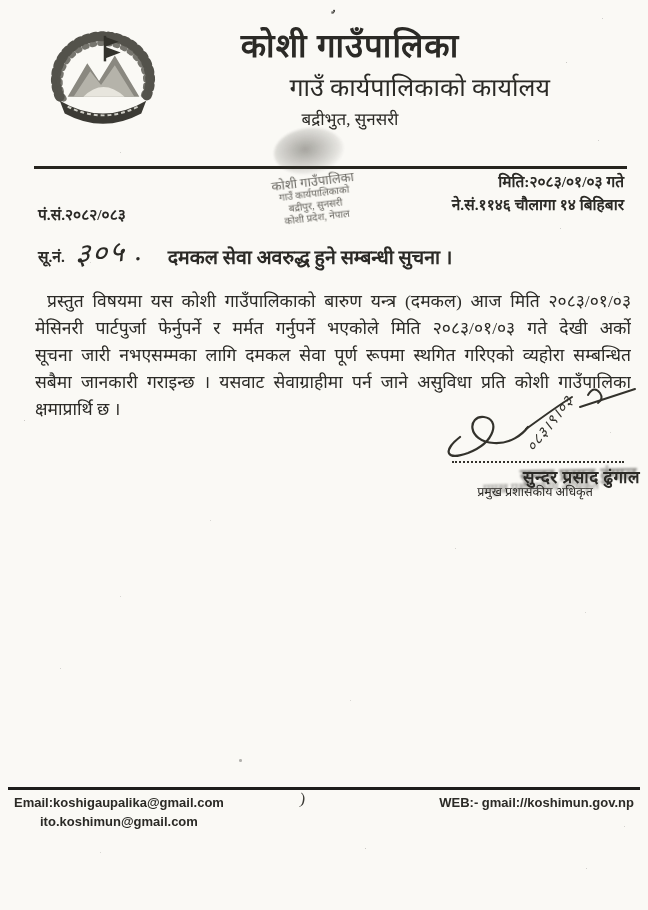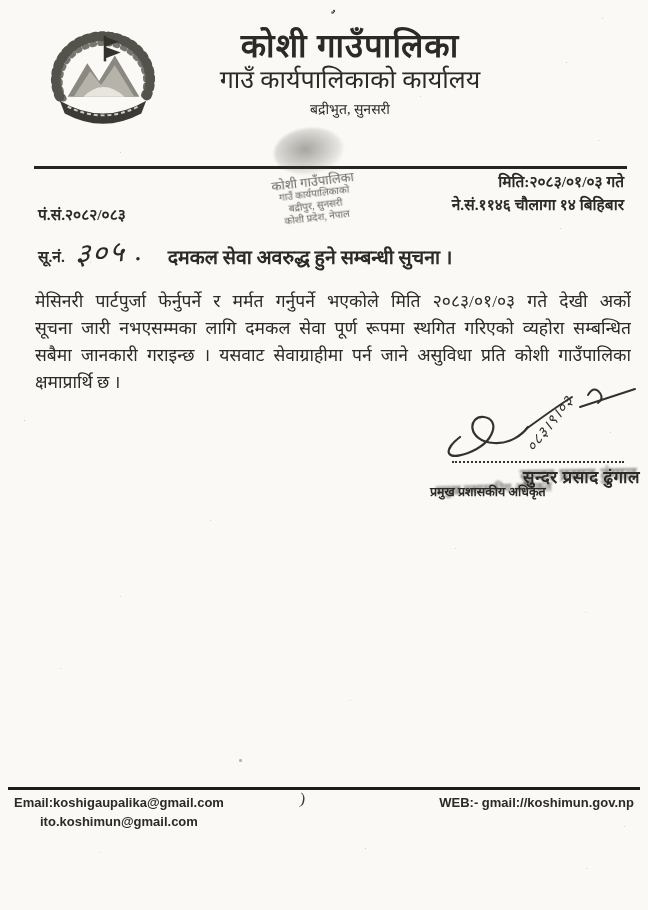--- a/index.html
+++ b/index.html
@@ -38,22 +38,22 @@
       240px 760px 0 1px rgba(70,70,65,.40),
       365px 848px 0 0 rgba(70,70,65,.35),
       586px 868px 0 0 rgba(70,70,65,.30),
       100px 852px 0 0 rgba(70,70,65,.25),
       624px 826px 0 0 rgba(70,70,65,.28);
   }
   
   .emblem{position:absolute;left:44px;top:26px;width:118px;height:110px;}
   .hdr-center{position:absolute;left:150px;top:28px;width:400px;text-align:center;}
   .muni-title{font-size:33px;font-weight:bold;letter-spacing:1px;line-height:1.15;}
-  .office-title{font-size:25px;line-height:1.1;}
-  .addr-line{font-size:14px;margin-top:6px;}
+  .office-title{font-size:25px;margin-top:8px;line-height:1.1;text-align:right;}
+  .addr-line{font-size:17px;margin-top:6px;}
   
   .ink-stamp{
     position:absolute;left:242px;top:128px;width:140px;
     text-align:center;color:#4c4a44;
     transform:rotate(-7deg);
     filter:blur(.6px);
     opacity:.85;
     font-size:10px;line-height:12px;
     z-index:3;
   }
@@ -86,22 +86,22 @@
     transform:rotate(-52deg);
     font-size:15px;font-style:italic;letter-spacing:1px;color:#33322c;
   }
   .dotline{position:absolute;left:22px;top:76px;width:172px;border-bottom:2px dotted #33322c;}
   .sig-name{
     position:absolute;left:0px;top:80px;width:210px;text-align:right;
     font-size:17px;font-weight:bold;letter-spacing:.5px;
   }
   .sig-name.ghost{filter:blur(1px);opacity:.55;transform:translate(-3px,-2px) rotate(-1deg);}
   .sig-title{
-    position:absolute;left:0px;top:98px;width:210px;
-    font-size:12.5px;font-weight:bold;
+    position:absolute;left:0px;top:98px;width:210px;text-align:center;
+    font-size:12.5px;font-weight:normal;
   }
   .sig-title.ghost{filter:blur(1px);opacity:.6;transform:translate(6px,-5px) rotate(-2deg);}
   
   .footer-rule{position:absolute;left:8px;top:787px;width:632px;height:3px;background:#1d1d1b;}
   .footer-left{position:absolute;left:14px;top:793px;font-family:"Liberation Sans","DejaVu Sans",sans-serif;font-size:13px;font-weight:bold;line-height:19px;}
   .footer-left .l2{padding-left:26px;}
   .footer-right{position:absolute;right:14px;top:795px;font-family:"Liberation Sans","DejaVu Sans",sans-serif;font-size:13px;font-weight:bold;}
   .stray-mark{position:absolute;left:330px;top:6px;font-size:16px;transform:rotate(18deg);color:#3a3934;}
   .stray-paren{position:absolute;left:300px;top:790px;font-size:16px;color:#3a3934;transform:rotate(8deg);}
 </style>
@@ -156,20 +156,21 @@
   <div class="meta-right">
     <div>मिति:२०८३/०१/०३ गते</div>
     <div>ने.सं.११४६ चौलागा १४ बिहिबार</div>
   </div>
 
   <div class="subject">
     <div class="subject-inner">दमकल सेवा अवरुद्ध हुने सम्बन्धी सुचना ।</div>
   </div>
 
   <div class="body-block">
+    <div class="body-line jst first">प्रस्तुत विषयमा यस कोशी गाउँपालिकाको बारुण यन्त्र (दमकल) आज मिति २०८३/०१/०३</div>
     <div class="body-line jst">मेसिनरी पार्टपुर्जा फेर्नुपर्ने र मर्मत गर्नुपर्ने भएकोले मिति २०८३/०१/०३ गते देखी अर्को</div>
     <div class="body-line jst">सूचना जारी नभएसम्मका लागि दमकल सेवा पूर्ण रूपमा स्थगित गरिएको व्यहोरा सम्बन्धित</div>
     <div class="body-line jst">सबैमा जानकारी गराइन्छ । यसवाट सेवाग्राहीमा पर्न जाने असुविधा प्रति कोशी गाउँपालिका</div>
     <div class="body-line">क्षमाप्रार्थि छ ।</div>
   </div>
 
   <div class="sig-wrap">
     <svg class="sig-svg" width="210" height="90" viewBox="0 0 210 90">
       <path d="M30,52 C12,66 16,76 38,68 C66,57 70,34 54,32 C38,30 36,56 64,58 C80,59 92,50 98,42" fill="none" stroke="#33322c" stroke-width="2.2" stroke-linecap="round"></path>
       <path d="M96,44 C110,34 126,22 142,12" fill="none" stroke="#33322c" stroke-width="2" stroke-linecap="round"></path>

